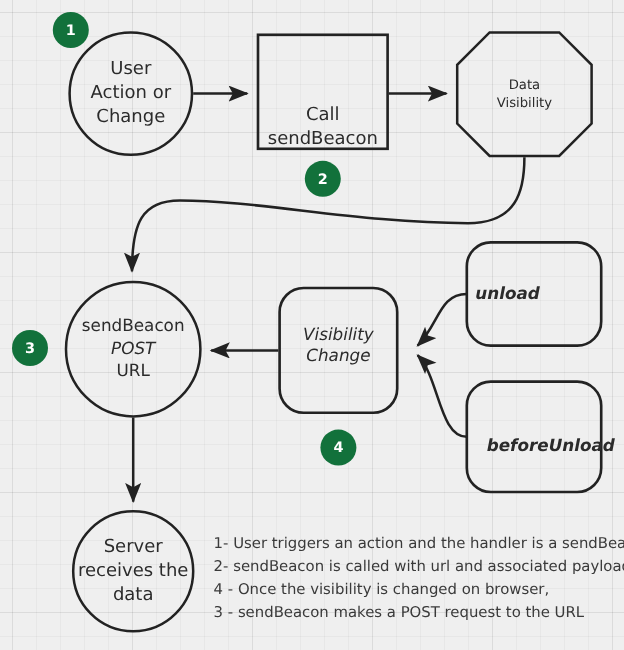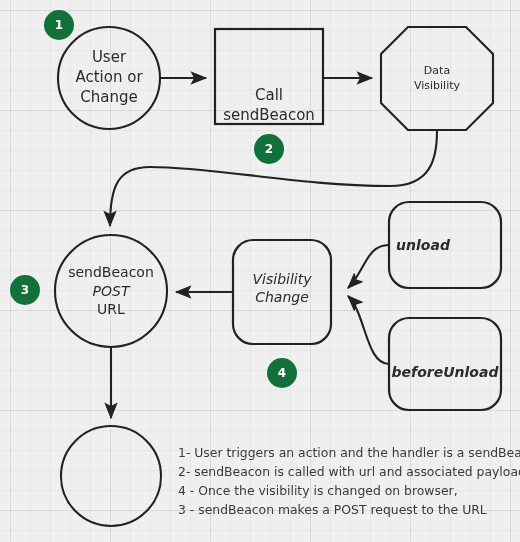--- a/index.html
+++ b/index.html
@@ -138,24 +138,29 @@
 
   <div class="node-text t-14 ital" style="left:233px; top:236px; width:98px; height:104px;text-align:right;">
     <span>Visibility</span>
     <span>Change</span>
   </div>
 
   <div class="node-text t-14 boldital" style="left:367px; top:202px; width:112px; height:86px;">
     <span>unload</span>
   </div>
 
-  <div class="node-text t-14 boldital" style="left:389px; top:318px; width:112px; height:108px;">
+  <div class="node-text t-14 boldital" style="left:403px; top:318px; width:112px; height:108px;">
     <span>beforeUnload</span>
   </div>
 
+  <div class="node-text t-15" style="left:61px; top:426px; width:100px; height:100px;">
+    <span>Server</span>
+    <span>receives the</span>
+    <span>data</span>
+  </div>
 
   <div class="badge" style="left:44px; top:10px;">
     <span>1</span>
   </div>
   <div class="badge" style="left:254px; top:134px;">
     <span>2</span>
   </div>
   <div class="badge" style="left:10px; top:275px;">
     <span>3</span>
   </div>

